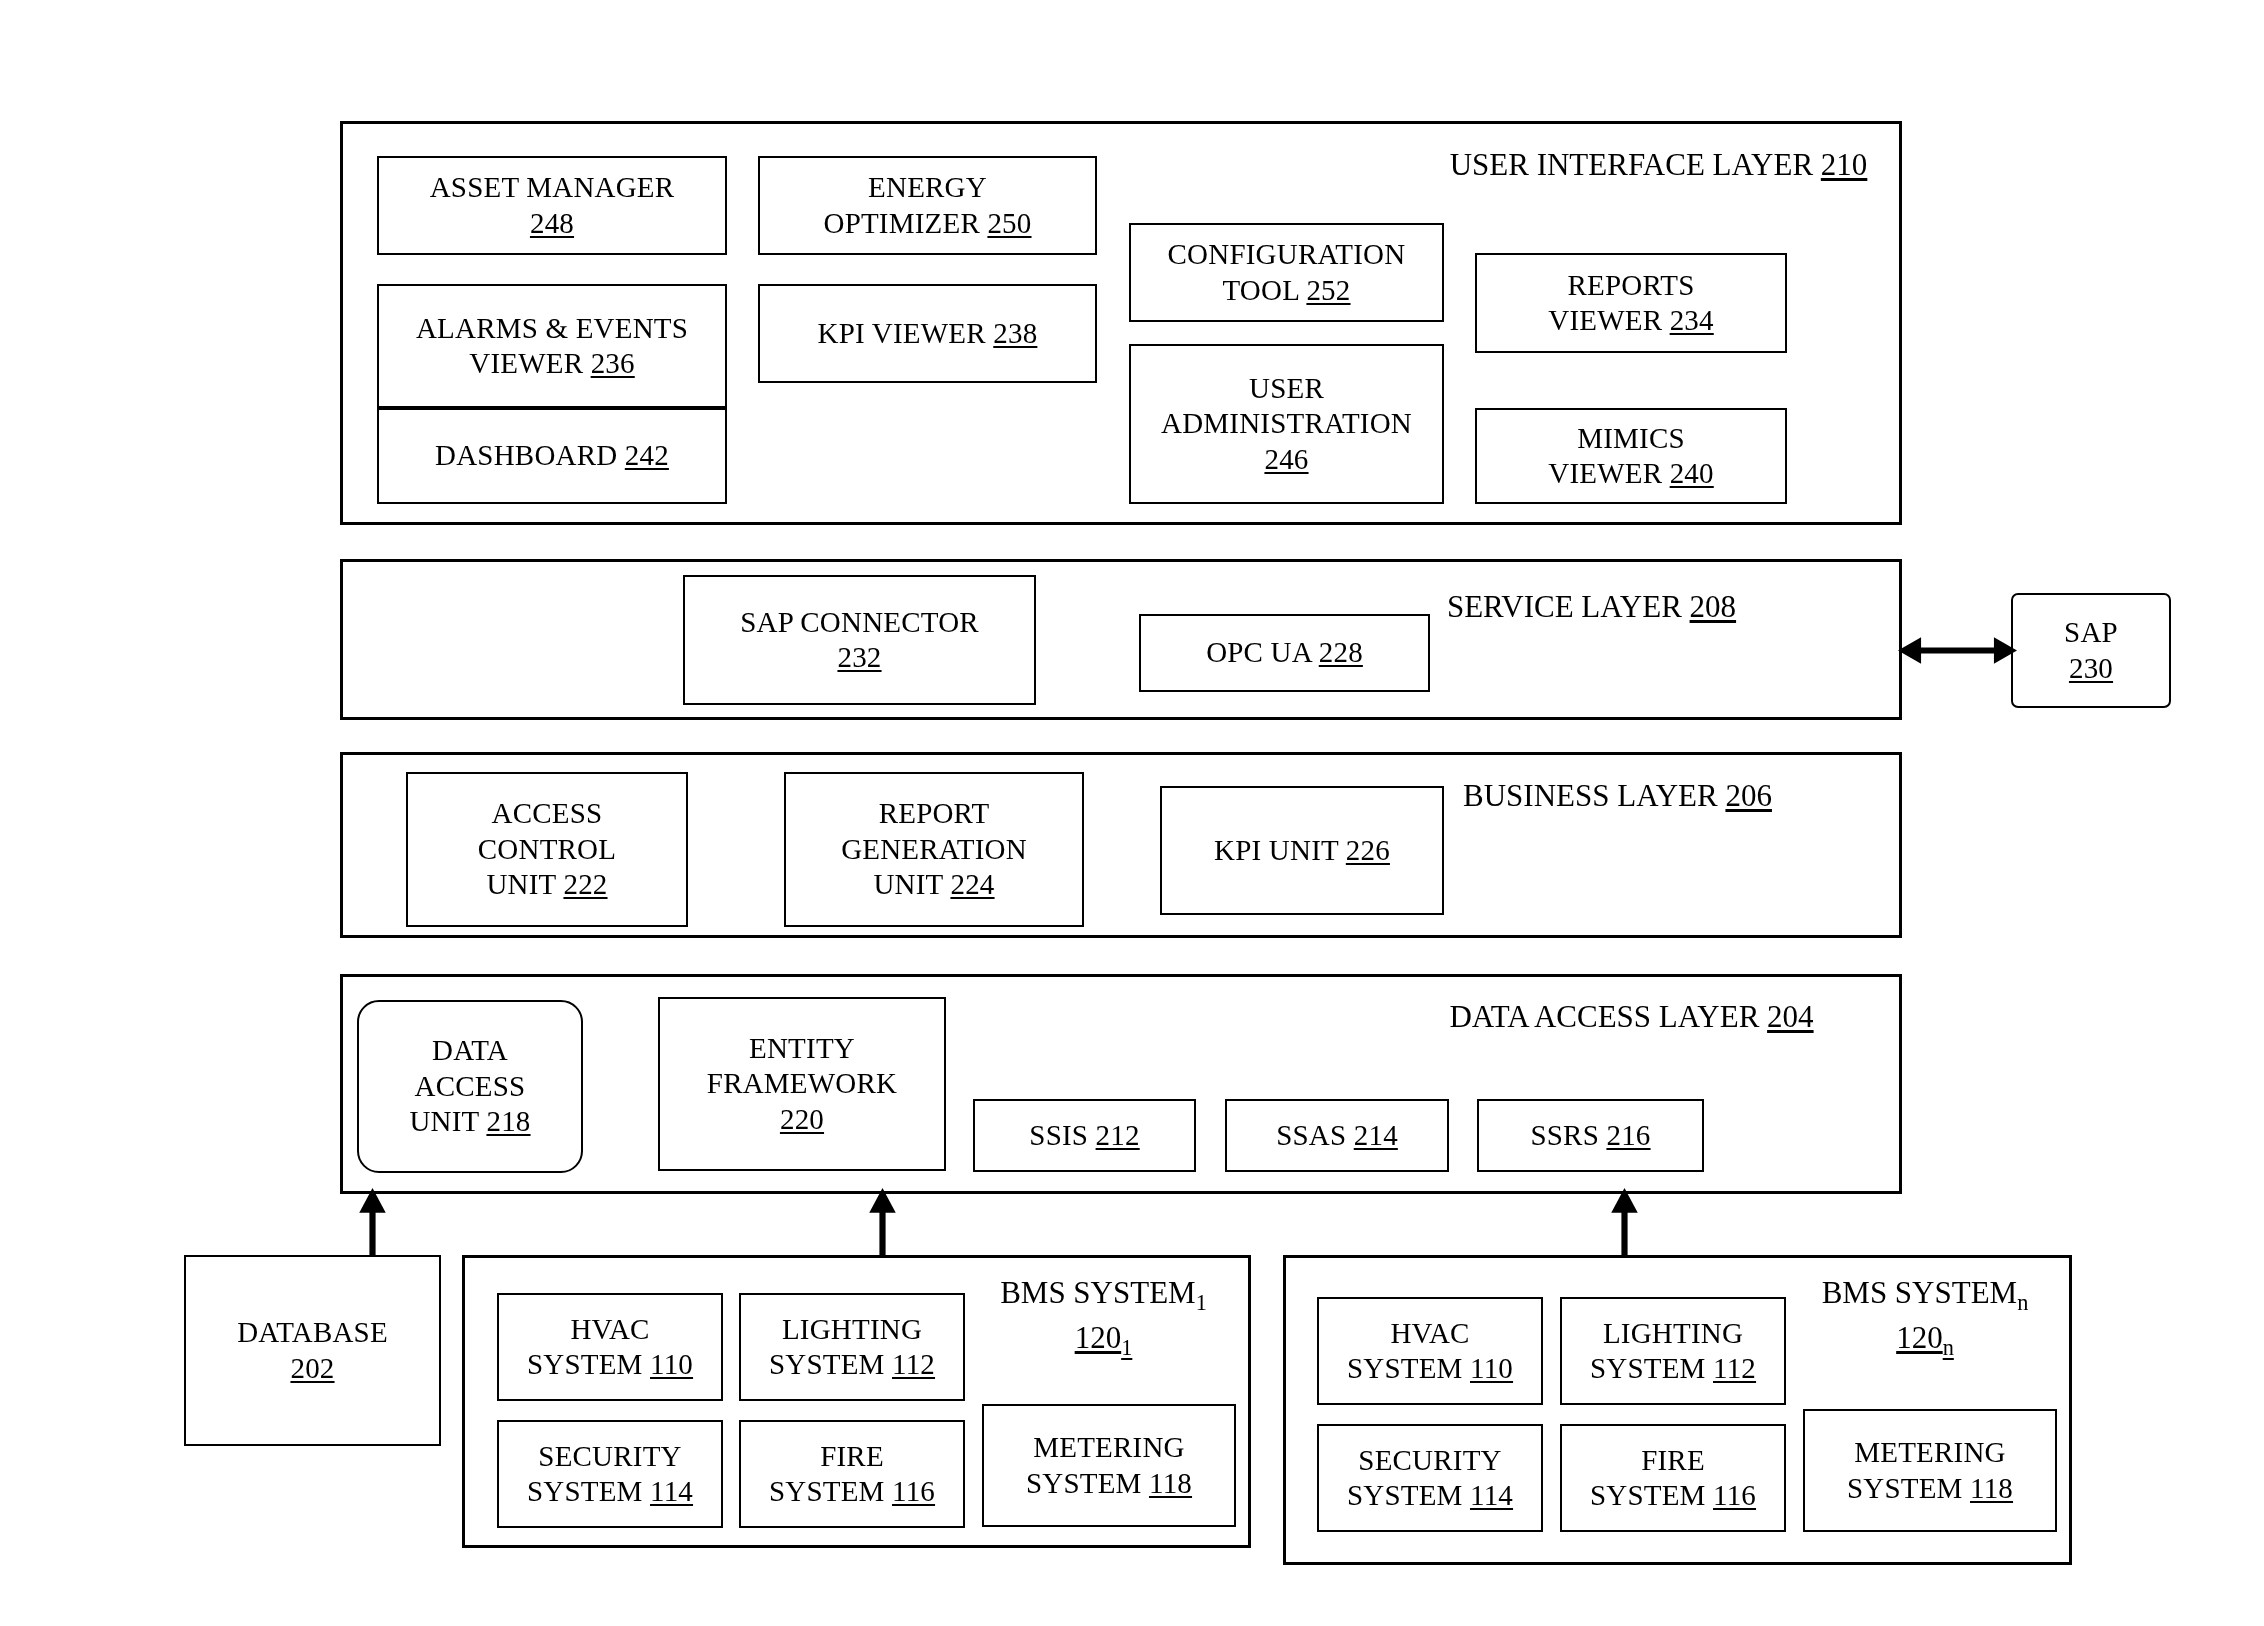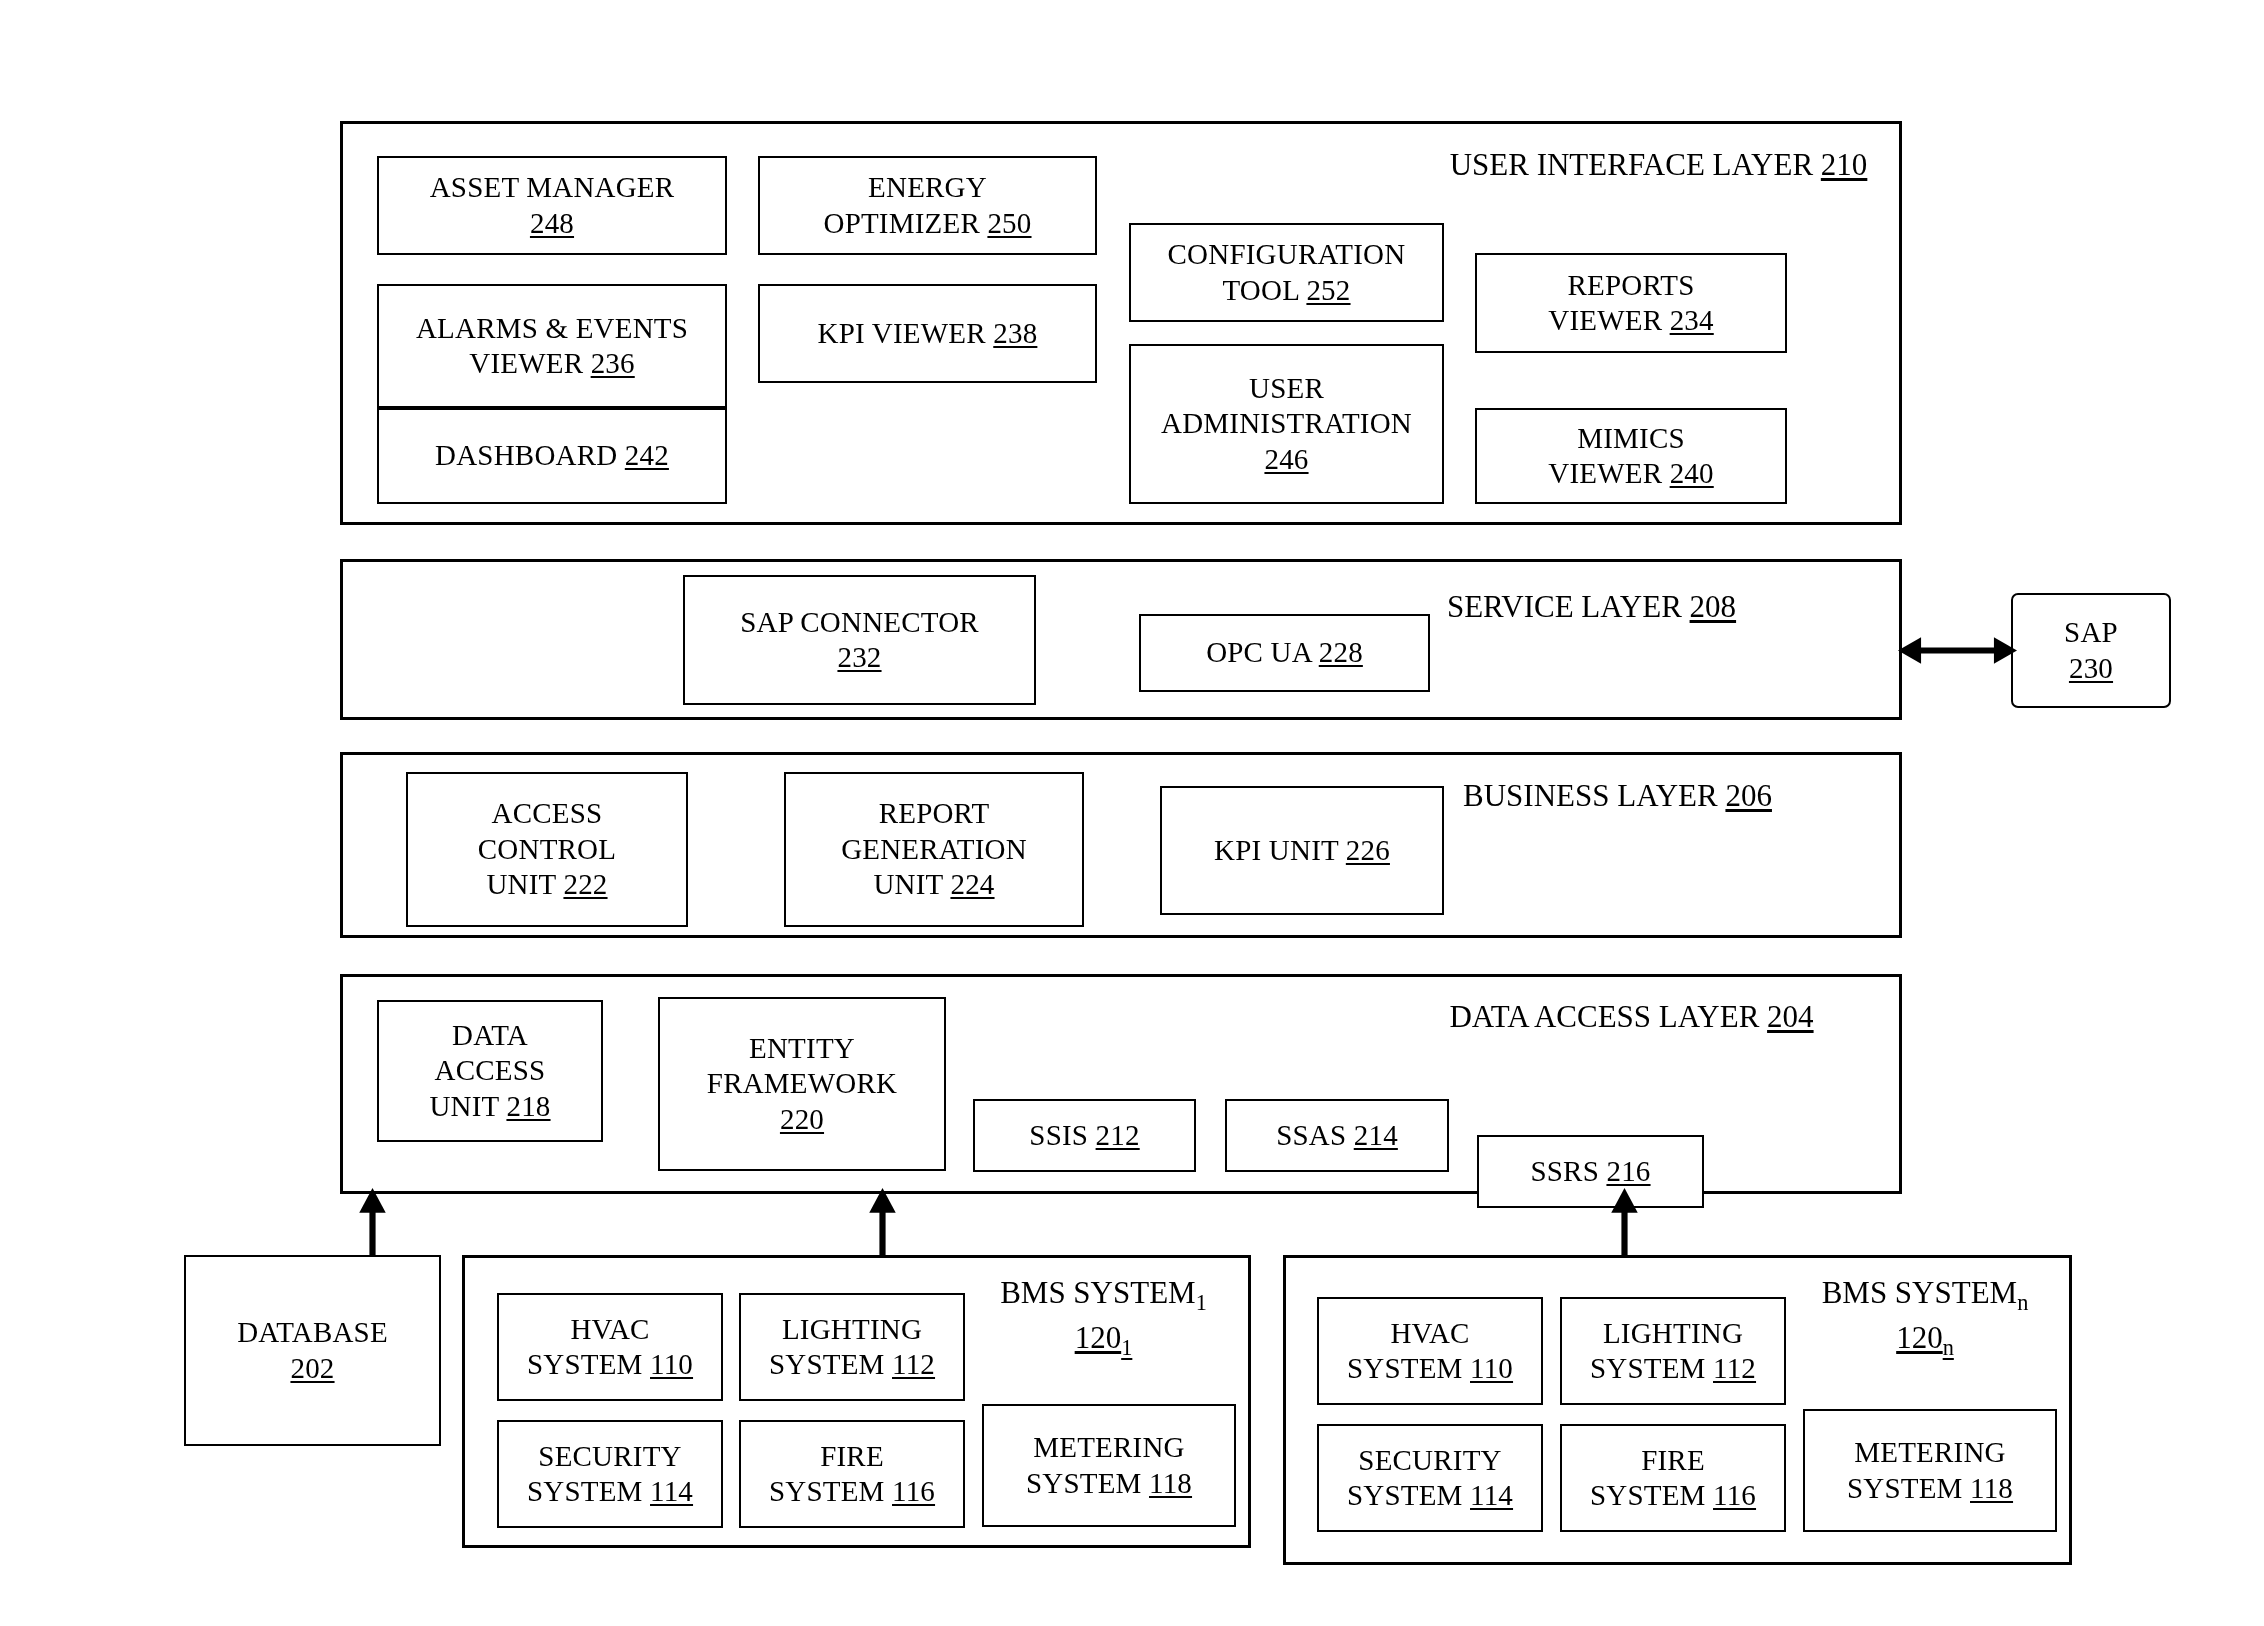--- a/index.html
+++ b/index.html
@@ -211,21 +211,21 @@
     </div>
   </div>
 
   <div class="layer" style="left:340px; top:974px; width:1562px; height:220px;">
   </div>
   <div class="layer-title fs-lay" style="left:1392px; top:999px; width:479px;">
     <span>DATA ACCESS LAYER</span>
     <span class="u">204</span>
   </div>
 
-  <div class="box fs-box" style="left:377px; top:1000px; width:226px; height:142px;">
+  <div class="box fs-box" style="left:357px; top:1000px; width:226px; height:173px;border-radius:22px;">
     <div>
       <span>DATA</span><br>
       <span>ACCESS</span><br>
       <span>UNIT</span>
       <span class="u">218</span>
     </div>
   </div>
 
   <div class="box fs-box" style="left:658px; top:997px; width:288px; height:174px;">
     <div>
@@ -242,21 +242,21 @@
     </div>
   </div>
 
   <div class="box fs-box" style="left:1225px; top:1099px; width:224px; height:73px;">
     <div>
       <span>SSAS</span>
       <span class="u">214</span>
     </div>
   </div>
 
-  <div class="box fs-box" style="left:1477px; top:1099px; width:227px; height:73px;margin-top:36px;">
+  <div class="box fs-box" style="left:1477px; top:1099px; width:227px; height:73px;">
     <div>
       <span>SSRS</span>
       <span class="u">216</span>
     </div>
   </div>
 
   <div class="arrow-v" style="left:344px; top:1188px; width:57px; height:113px;">
     <svg width="57" height="113" viewBox="0 0 64 128">
       <line x1="32" y1="18" x2="32" y2="110" stroke="#000" stroke-width="7"></line>
       <polygon points="32,0 17,28 47,28" fill="#000"></polygon>

